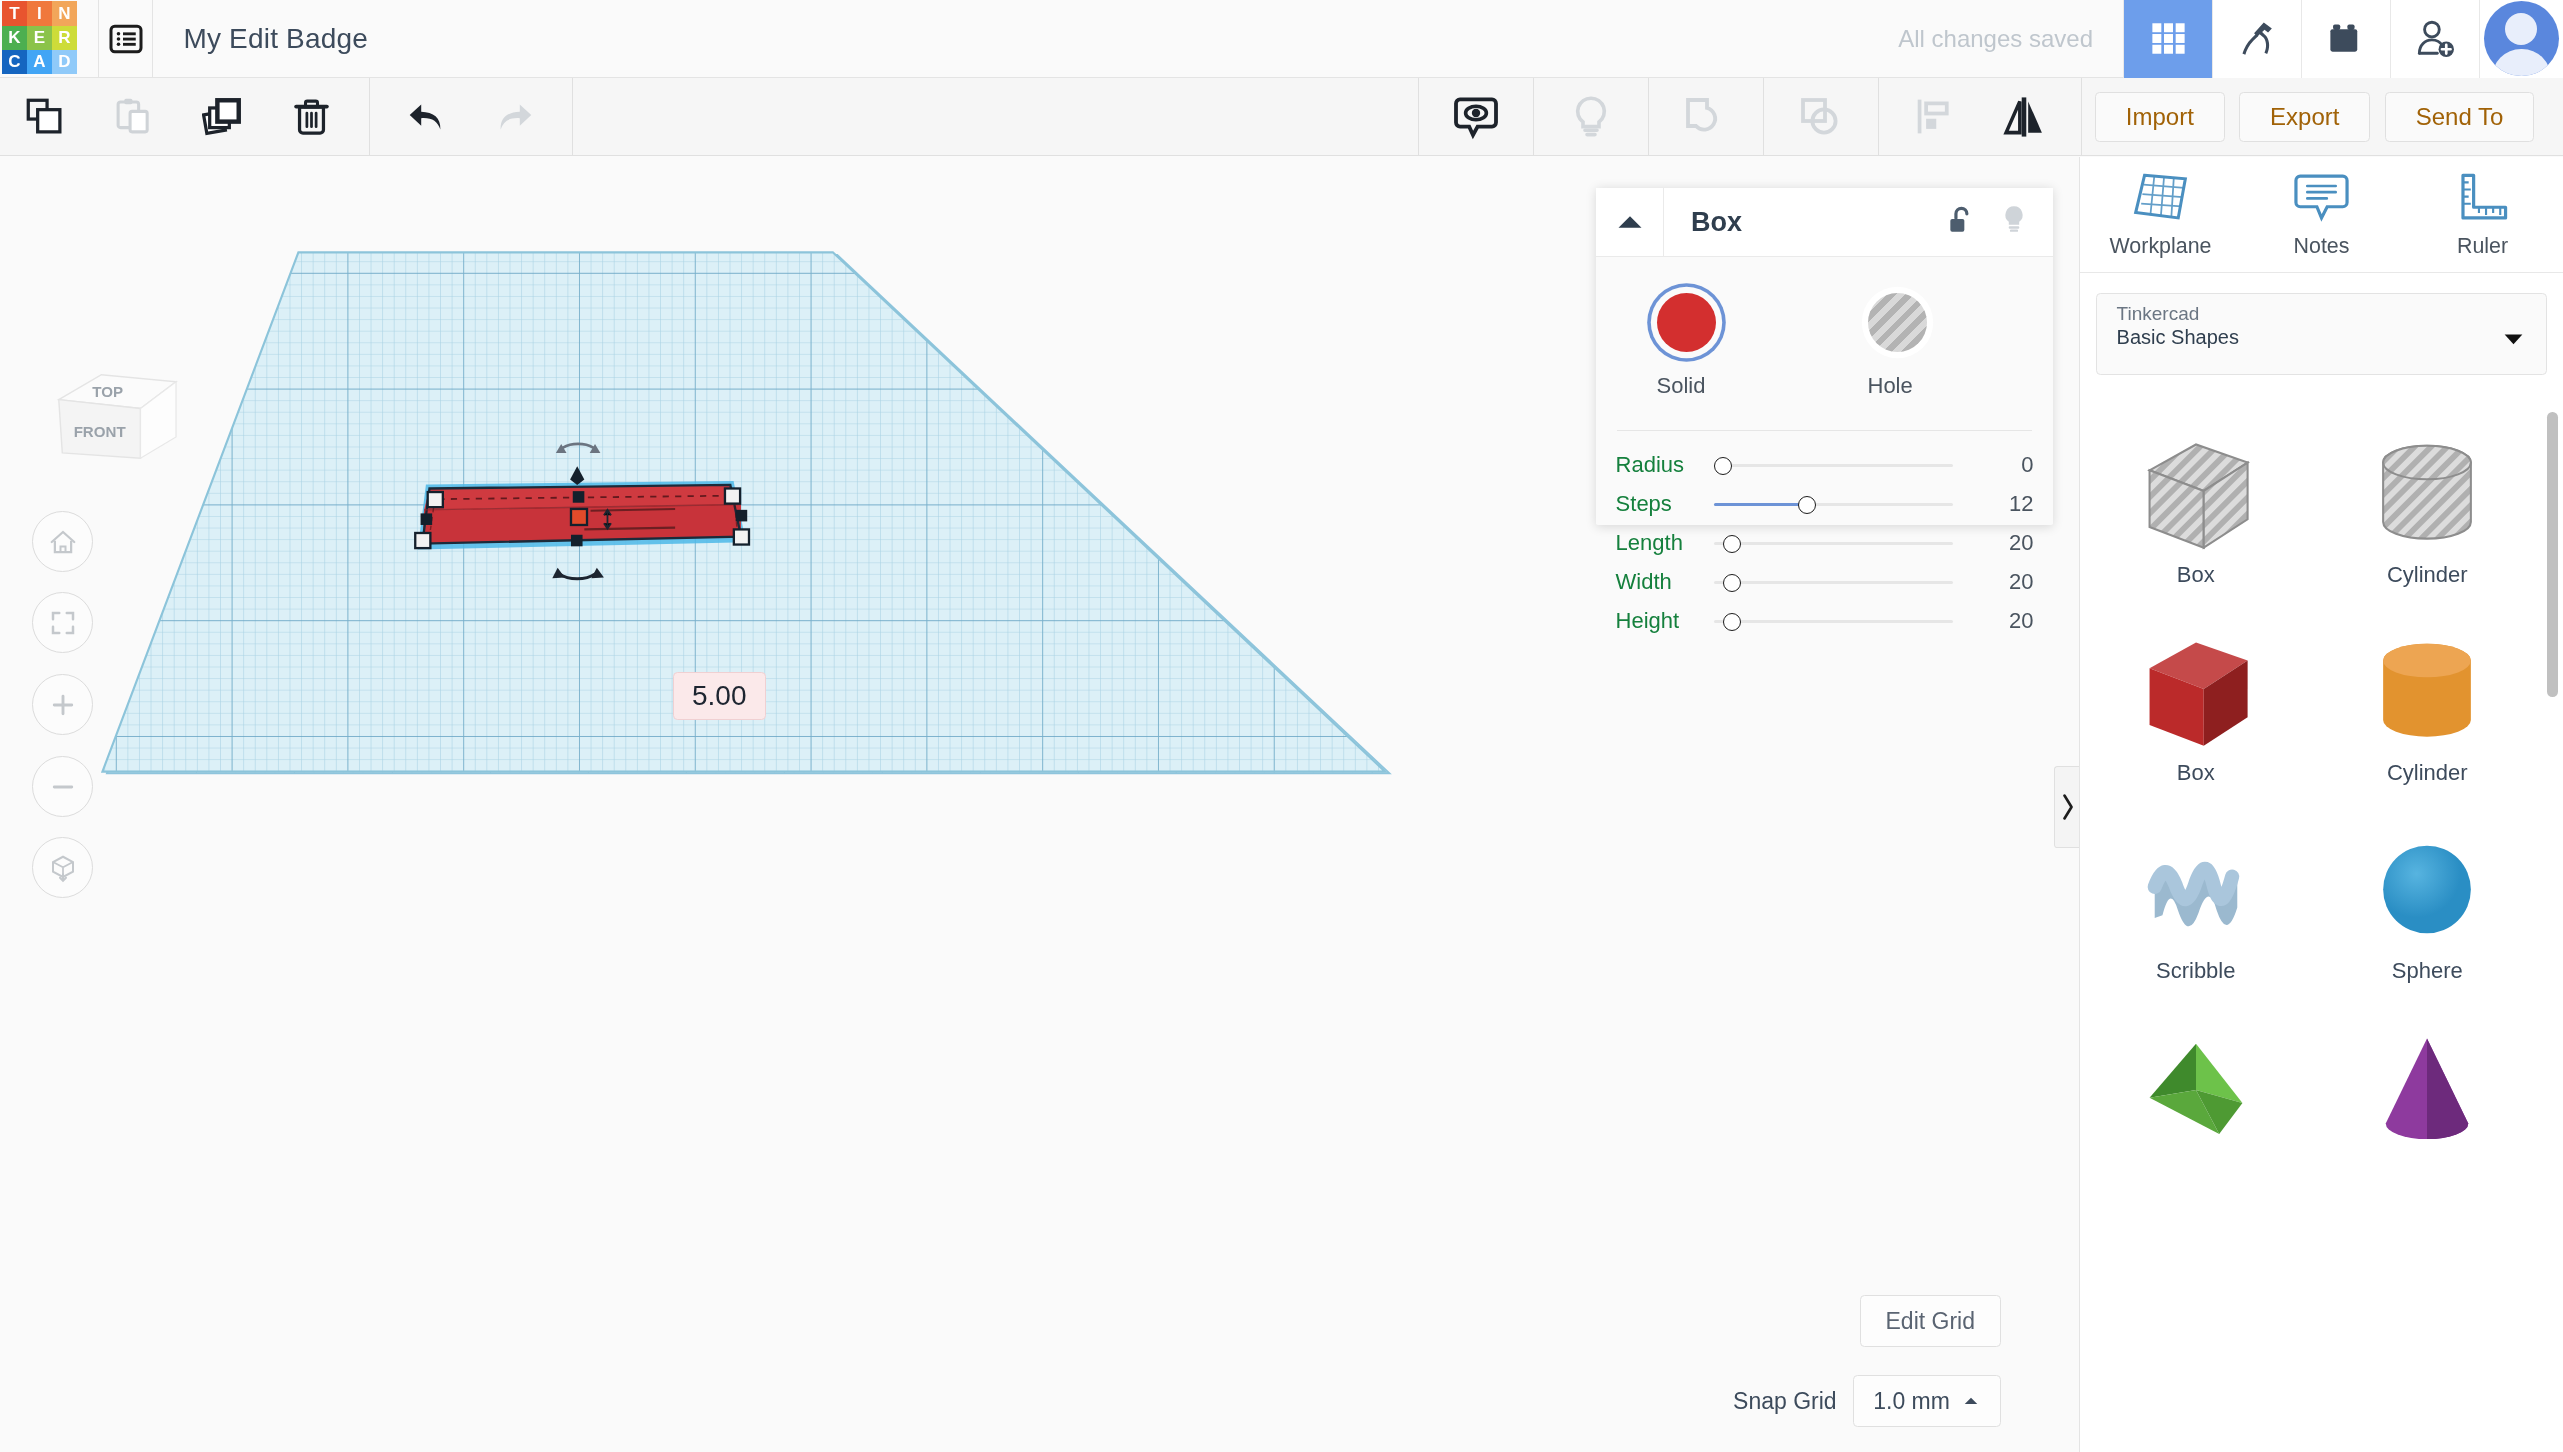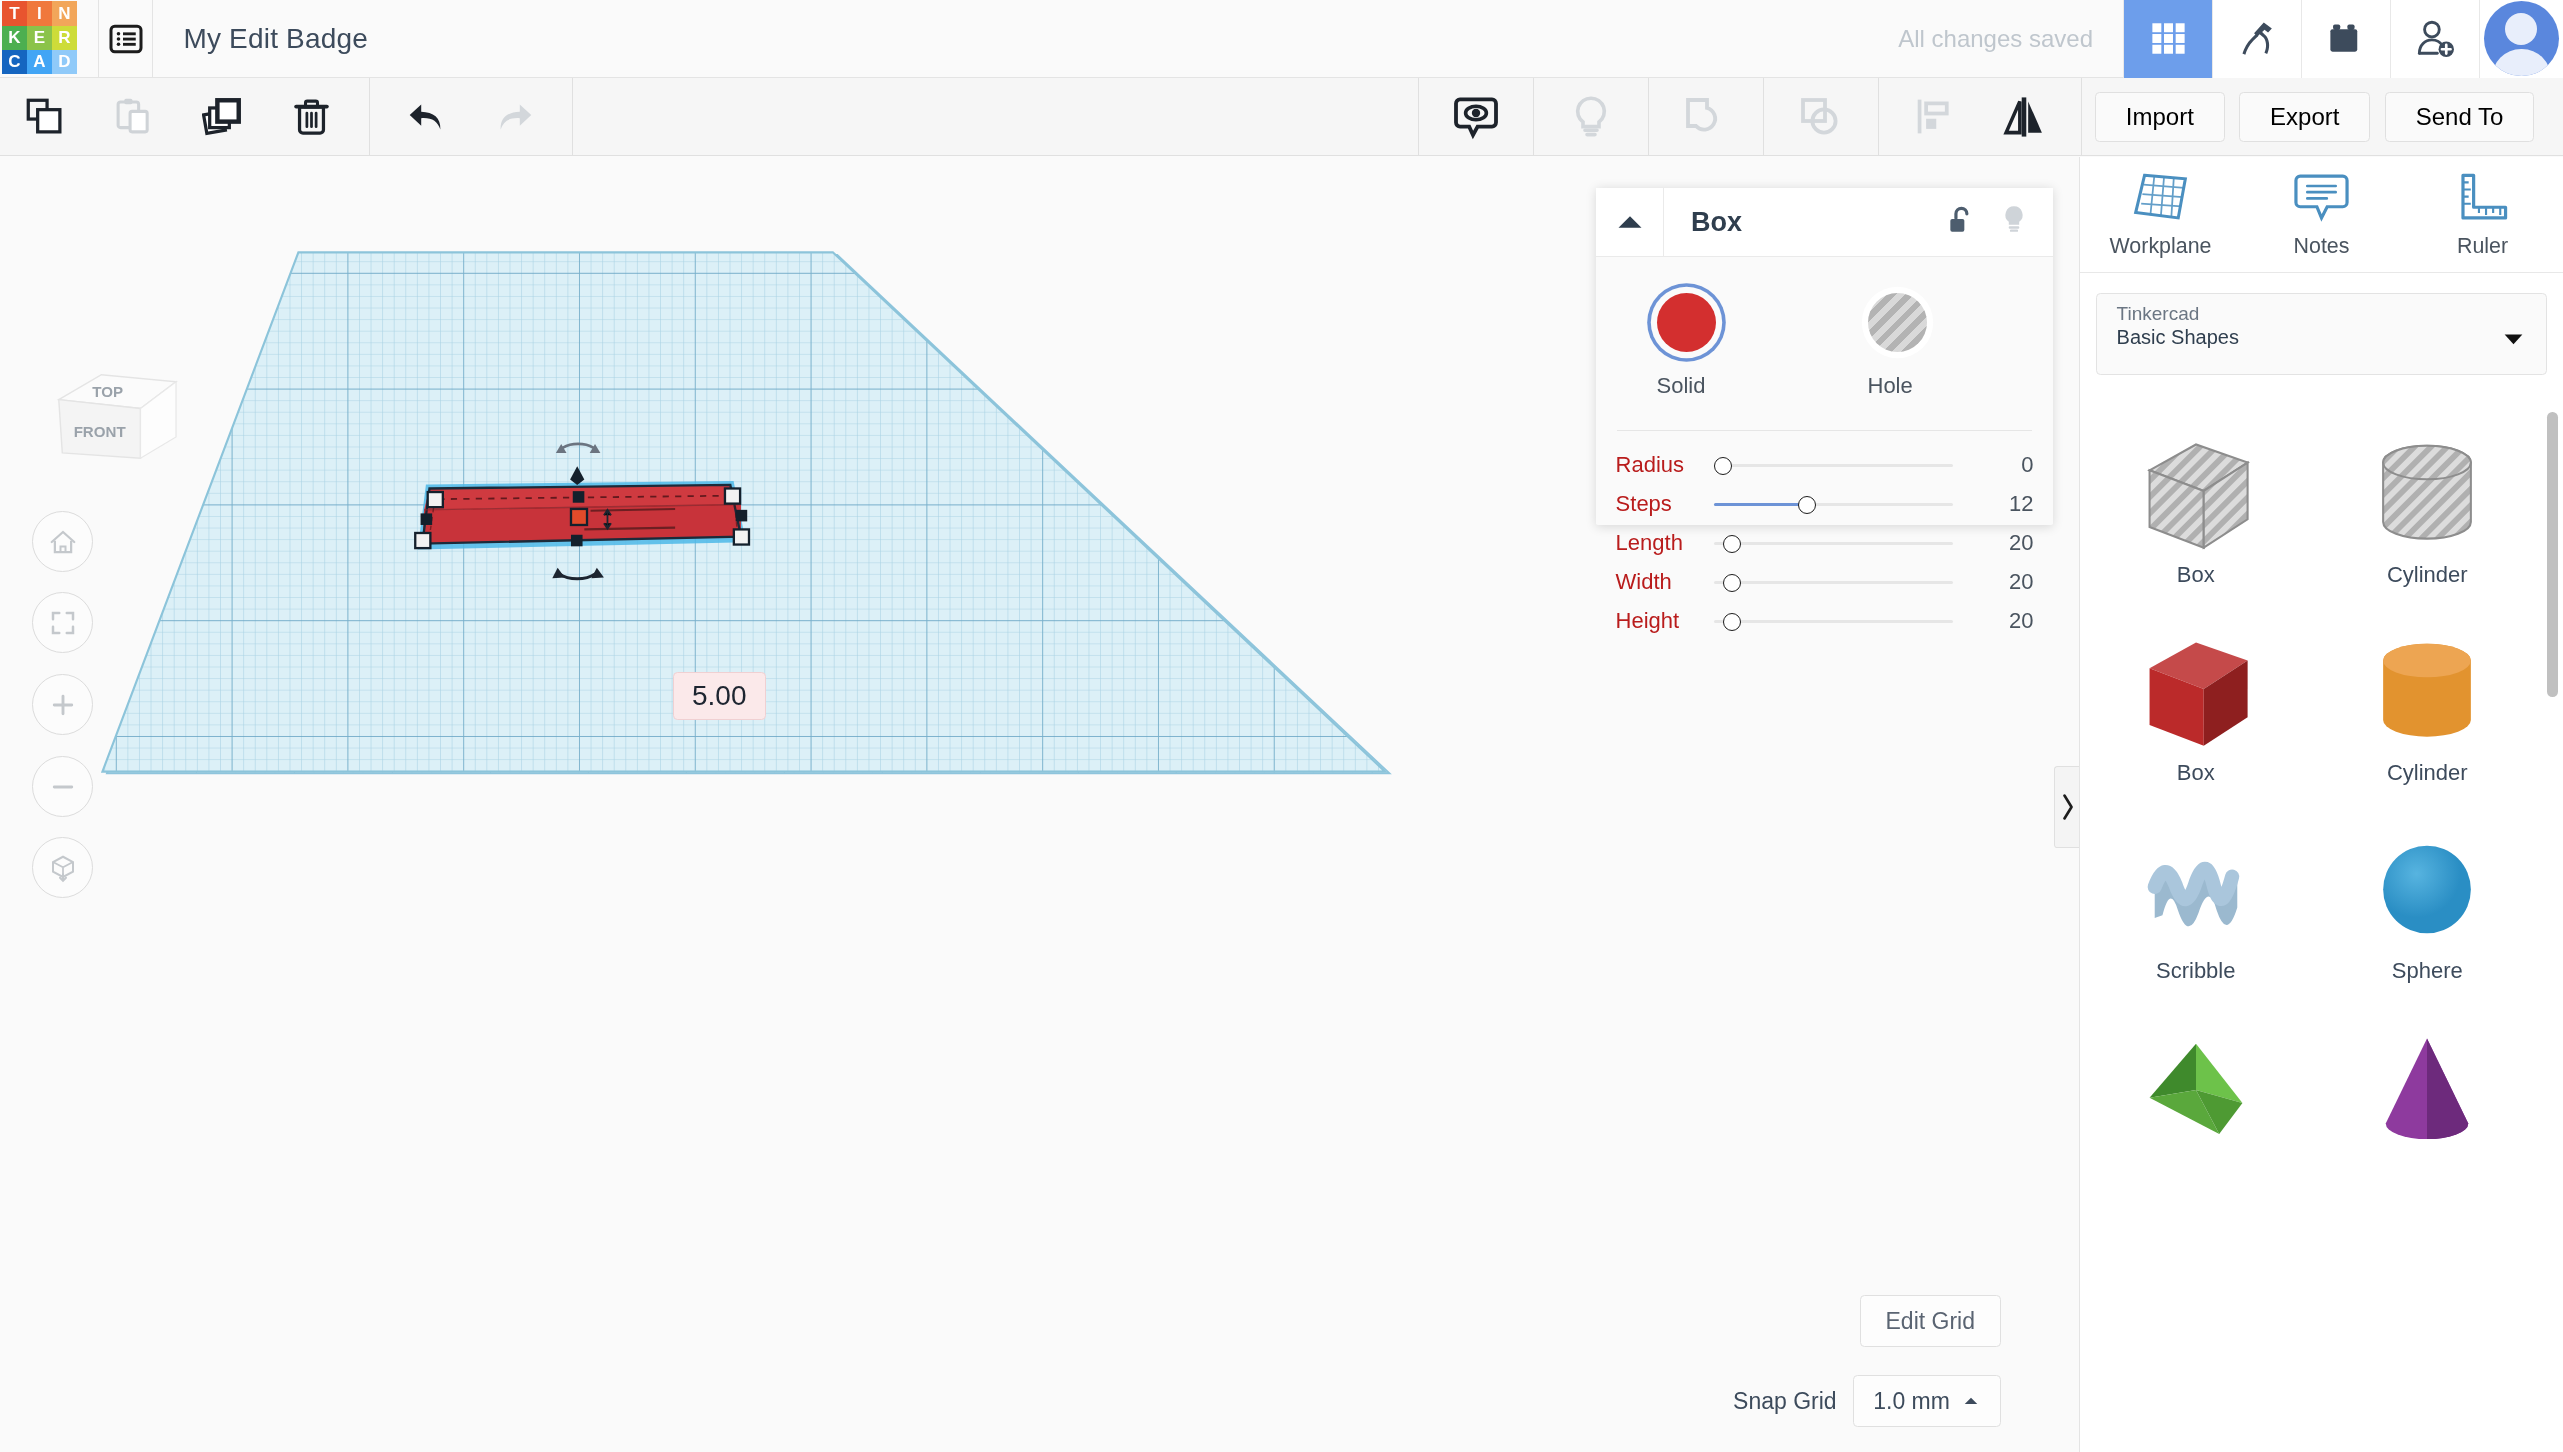--- a/index.html
+++ b/index.html
@@ -65,21 +65,21 @@
     background: #f6f6f6; border-bottom: 0.9px solid #e0e0e0;
     display: flex; align-items: center;
   }
   .tb-btn {
     width: 89px; height: 78px; display: flex; align-items: center; justify-content: center;
   }
   .tb-sep { width: 0.9px; height: 78px; background: #e0e0e0; margin: 0 12.5px; }
   .tb-spacer { flex: 1; }
   .txt-btn {
     height: 50px; padding: 8px 30px; border: 0.9px solid #e0e0e0; border-radius: 4.5px;
-    background: #fafafa; color: #000000; font-size: 24px;
+    background: #fafafa; color: #a16207; font-size: 24px;
     display: flex; align-items: center; justify-content: center;
     margin-right: 14.3px; white-space: nowrap;
   }
 
   
   .canvas {
     position: absolute; top: 157px; left: 0; width: 2079px; height: 1295px;
     background: #fafafa; overflow: hidden;
   }
   .workplane-wrap { position: absolute; inset: 0; }
@@ -135,21 +135,21 @@
   .swatch { width: 59px; height: 59px; border-radius: 50%; }
   .swatch.solid { background: #d32f2f; box-shadow: 0 0 0 6.2px #fafafa, 0 0 0 9.8px #6d93d6; }
   .swatch.hole {
     background: repeating-linear-gradient(-45deg, #b3b3b3 0 6.2px, #d9d9d9 6.2px 12.5px);
     box-shadow: 0 0 0 6.2px #fff;
   }
   .mode-label { margin-top: 21.4px; font-size: 22px; color: #4a545f; }
   .sp-divider { height: 0.9px; background: #e6e6e6; margin: 31px 21.4px 0; }
   .sliders { padding: 14.3px 0 0; }
   .slider-row { display: flex; align-items: center; height: 39px; margin-bottom: 0; padding: 0 19.6px; }
-  .sl-label { width: 98px; font-size: 22px; color: #b91c1c; }
+  .sl-label { width: 98px; font-size: 22px; color: #15803d; }
   .sl-track-wrap { flex: 1; position: relative; height: 39px; }
   .sl-track {
     position: absolute; left: 0; right: 30px; top: 18.7px; height: 2.7px; background: #e6e6e6; border-radius: 1.8px;
   }
   .sl-fill { position: absolute; left: 0; top: 18.7px; height: 2.7px; background: #6d93d6; border-radius: 1.8px; }
   .sl-knob {
     position: absolute; top: 11.6px; width: 18px; height: 18px; border-radius: 50%;
     background: #fff; border: 1.8px solid #1d1d1d;
   }
   .sl-val { width: 50px; text-align: right; font-size: 22px; color: #4a545f; }

